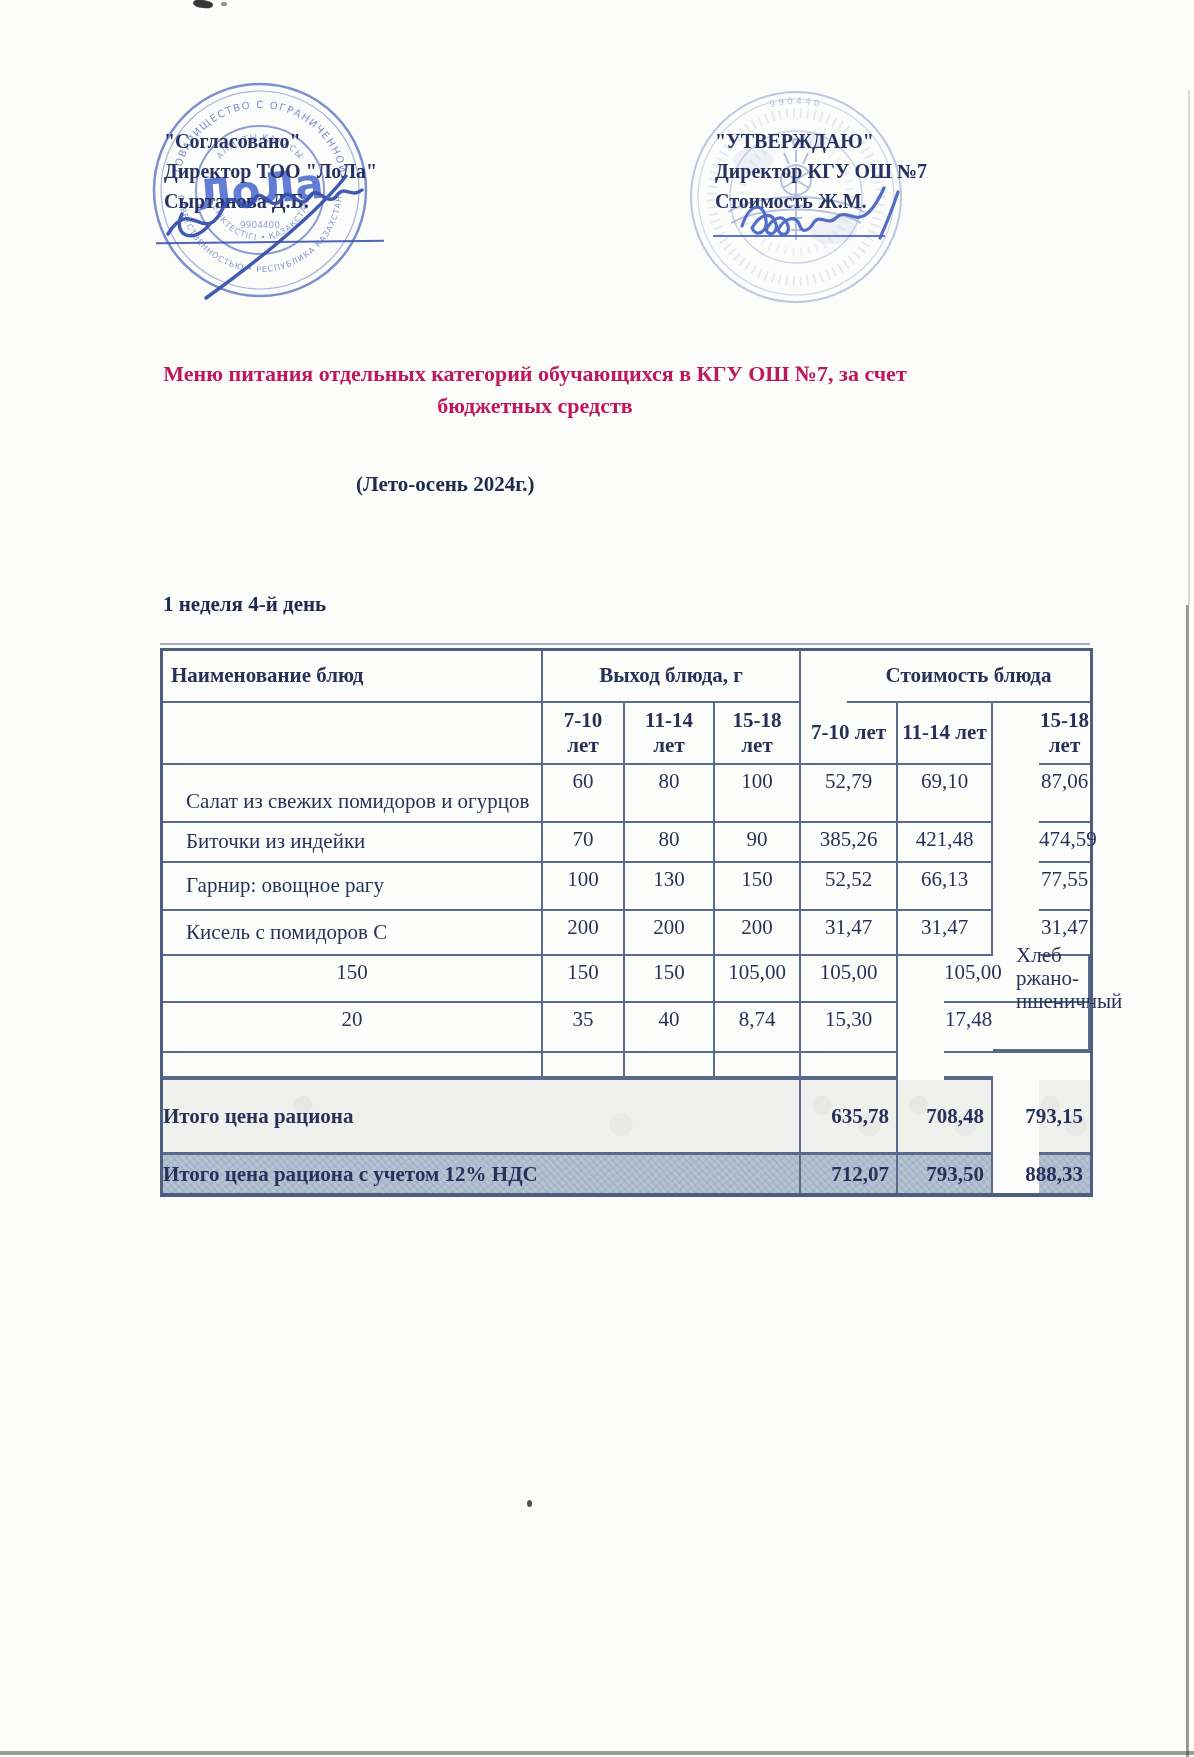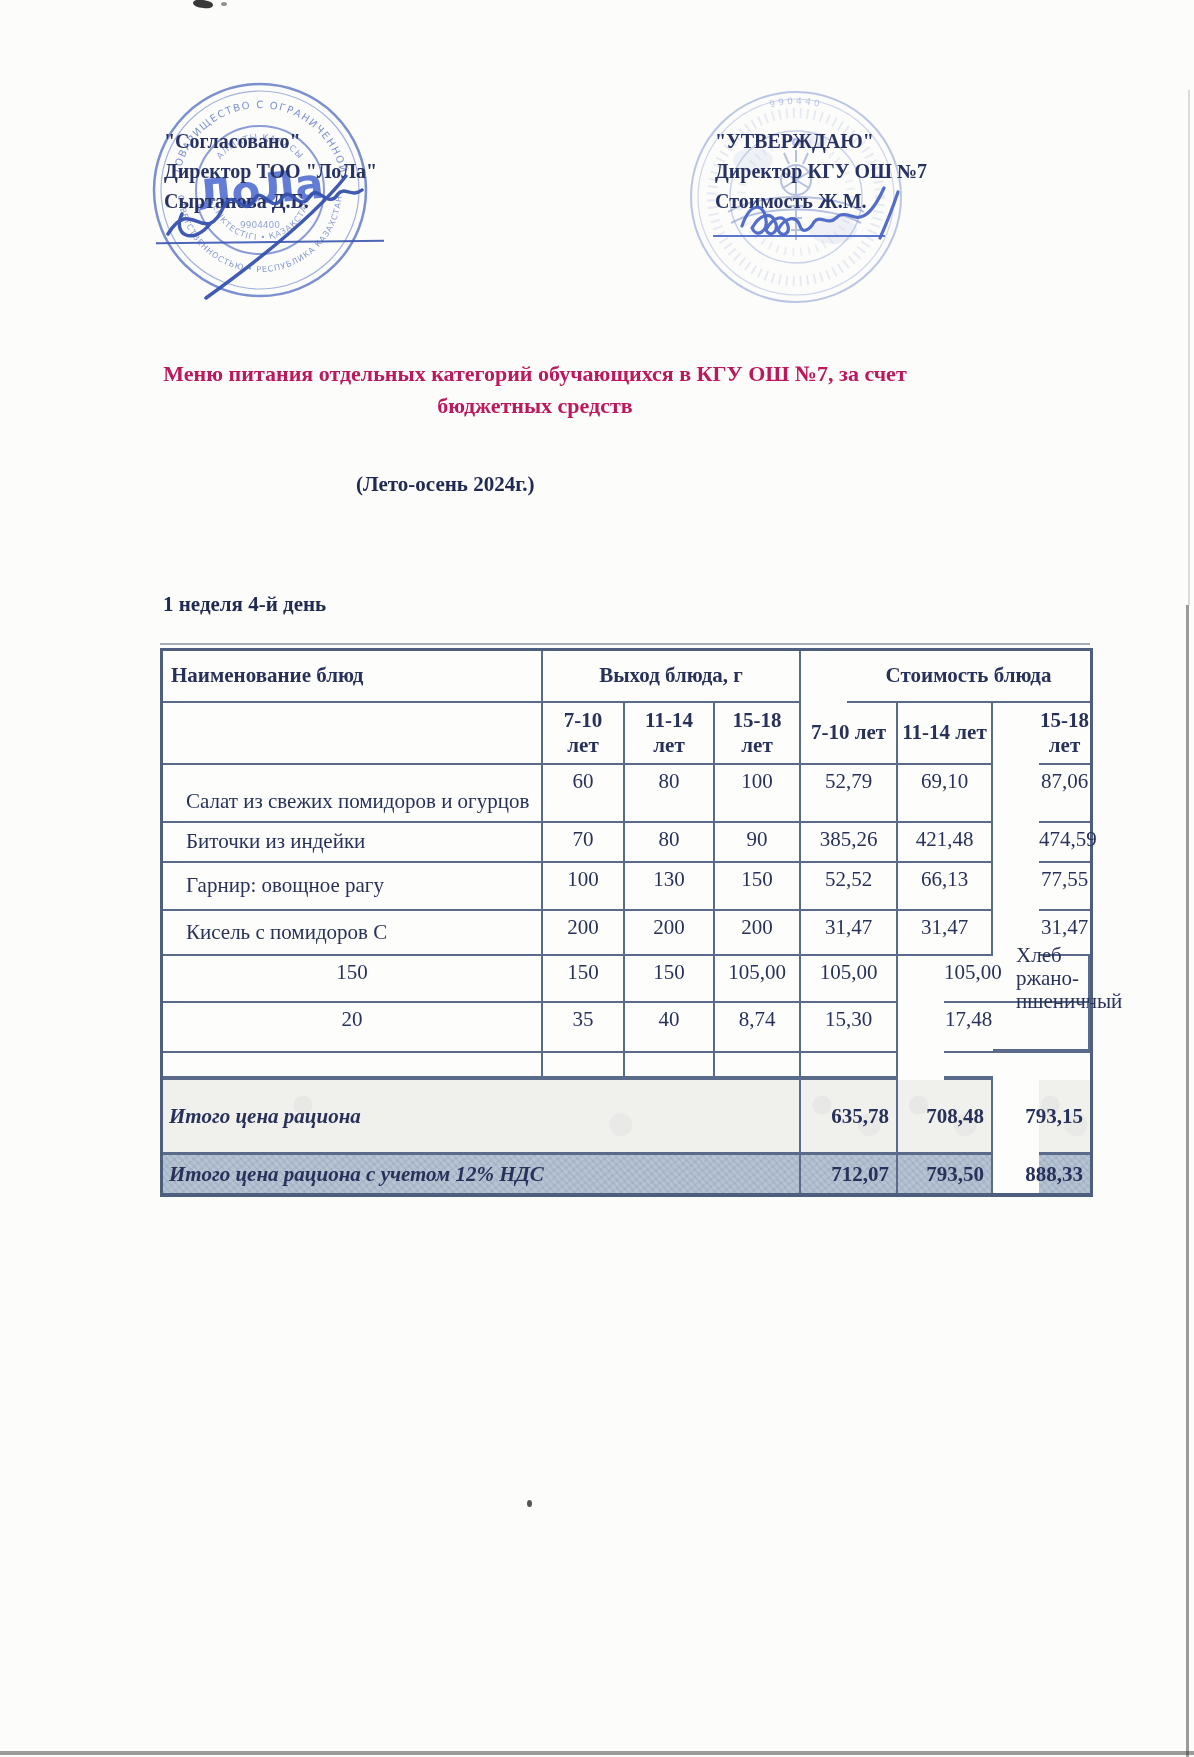--- a/index.html
+++ b/index.html
@@ -49,21 +49,21 @@
   .hb{border-bottom-width:4px;}
   .hb2{border-bottom-width:3px;}
   .sp3{grid-column:span 3;}
   .sp4{grid-column:span 4;}
   .h{display:flex;align-items:center;justify-content:center;font-weight:bold;text-align:center;line-height:1.2;}
   .hname{justify-content:flex-start;padding-left:8px;}
   .age{white-space:pre-line;}
   .dname{display:flex;align-items:center;padding-left:23px;line-height:1.1;}
   .low{align-items:flex-end;padding-bottom:8px;}
   .num{text-align:center;padding-top:4px;}
-  .tlab{display:flex;align-items:center;padding-left:6px;font-weight:bold;font-style:italic;}
+  .tlab{display:flex;align-items:center;font-weight:bold;}
   .tval{display:flex;align-items:center;justify-content:flex-end;padding-right:7px;font-weight:bold;text-align:right;}
   .mottle{background:
     radial-gradient(circle at 22% 35%, rgba(120,130,150,.07) 0 9px, transparent 10px),
     radial-gradient(circle at 72% 62%, rgba(120,130,150,.06) 0 11px, transparent 12px),
     #f0f0ec;}
   .shade{background:
     repeating-linear-gradient(48deg, rgba(74,92,130,.10) 0 2px, transparent 2px 5px),
     repeating-linear-gradient(-40deg, rgba(74,92,130,.08) 0 2px, transparent 2px 6px),
     #b6c3d3;}
 

